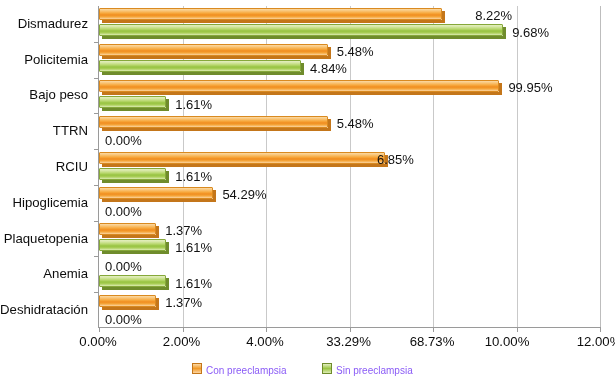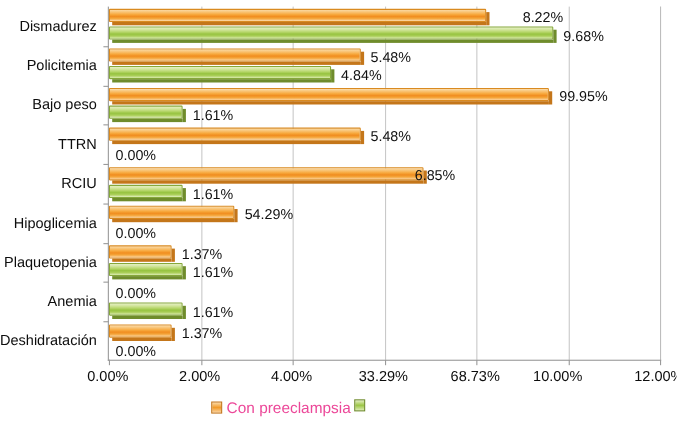--- a/index.html
+++ b/index.html
@@ -151,24 +151,24 @@
   #legend {
     position: absolute;
     left: 0;
     top: 363px;
     width: 615px;
     height: 20px;
   }
   .legend-entry {
     position: absolute;
     display: flex;
-    align-items: center;
-    font-size: 14px;
+    align-items: flex-start;
+    font-size: 10px;
     line-height: 15px;
-    color: #ec4899;
+    color: #8b5cf6;
     white-space: nowrap;
   }
   .legend-swatch {
     width: 8px;
     height: 9px;
     margin-right: 4px;
     display: inline-block;
   }
   .legend-swatch.con {
     background: linear-gradient(to bottom, #fbd9a4 0%, #f29a28 50%, #fbd4a0 100%);
@@ -317,16 +317,17 @@
       <div class="xlabel" style="left: 599px;">12.00%</div>
     </div>
 
   <div id="legend">
       <div class="legend-entry" style="left: 192px;">
         <span class="legend-swatch con"></span>
         <span>Con preeclampsia</span>
       </div>
       <div class="legend-entry" style="left: 322px;">
         <span class="legend-swatch sin"></span>
+        <span>Sin preeclampsia</span>
       </div>
     </div>
 
 </div>
 
 </body></html>

